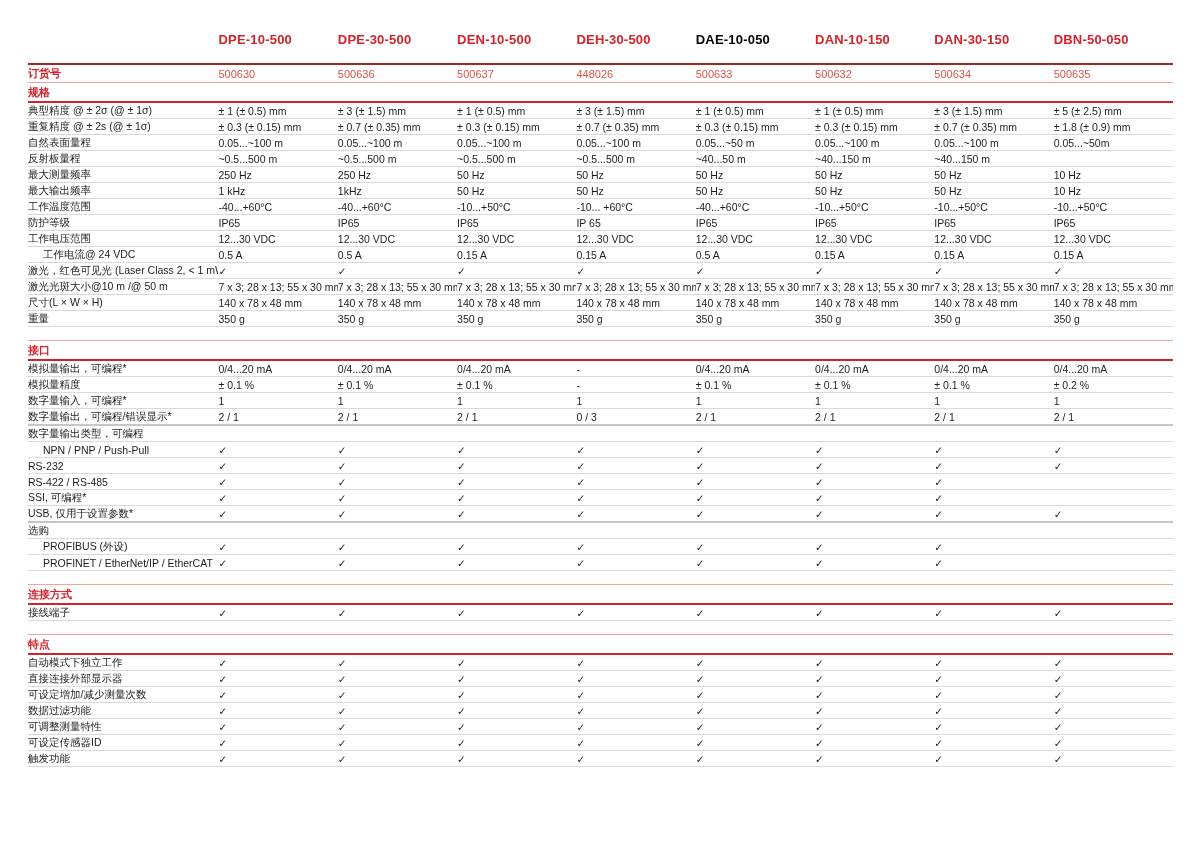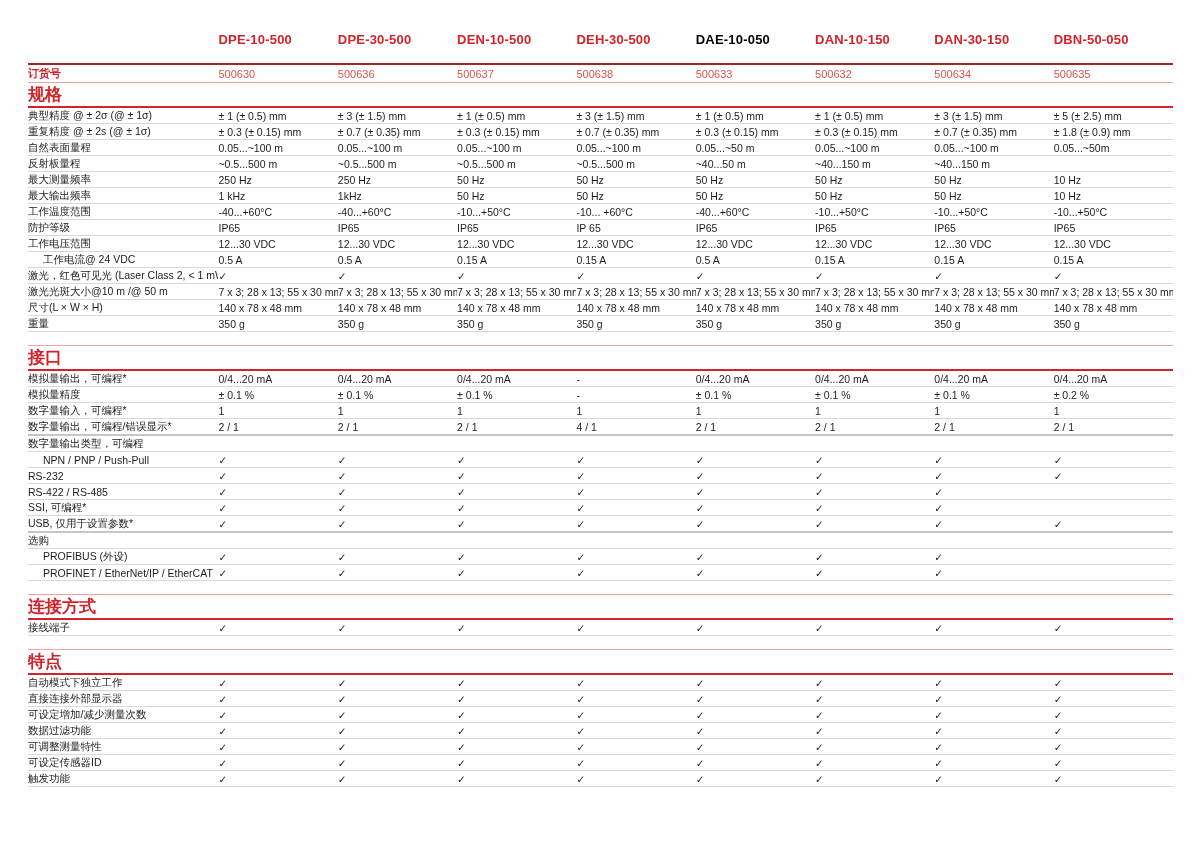--- a/index.html
+++ b/index.html
@@ -22,21 +22,21 @@
   }
   
   tr.order-row th,tr.order-row td{
     height:17px;font-size:11px;
     border-top:2px solid #a72622;
     border-bottom:1px solid #eea69f;
   }
   tr.order-row th{font-weight:bold;}
   
   tr.section-row td{
-    height:18px;font-size:17px;font-weight:bold;
+    height:18px;font-size:11px;font-weight:bold;
     border-top:1px solid #eea69f;
     border-bottom:2px solid #d2232a;
   }
   
   tr.spacer-row td{height:13px;border:none;}
   
   tr.data-row th,tr.data-row td{
     height:15px;font-size:10.5px;
     border-bottom:1px solid #d9d9d9;
     color:#1d1d1b;
@@ -71,21 +71,21 @@
           <th style="color: #000000; margin-left: 15px;">DAE-10-050</th>
           <th style="color: rgb(210, 35, 42);">DAN-10-150</th>
           <th style="color: rgb(210, 35, 42);">DAN-30-150</th>
           <th style="color: rgb(210, 35, 42);">DBN-50-050</th>
         </tr>
         <tr class="order-row">
           <th style="color: rgb(210, 35, 42);">订货号</th>
           <td style="color: rgb(217, 84, 77);">500630</td>
           <td style="color: rgb(217, 84, 77);">500636</td>
           <td style="color: rgb(217, 84, 77);">500637</td>
-          <td style="color: rgb(217, 84, 77);">500638</td>
+          <td style="color: rgb(217, 84, 77);">448026</td>
           <td style="color: rgb(217, 84, 77); margin-left: 48px;">500633</td>
           <td style="color: rgb(217, 84, 77);">500632</td>
           <td style="color: rgb(217, 84, 77);">500634</td>
           <td style="color: rgb(217, 84, 77);">500635</td>
         </tr>
       </thead>
     <tbody>
         <tr class="section-row">
           <td colspan="9" style="color: rgb(210, 35, 42);">规格</td>
         </tr>
@@ -280,21 +280,21 @@
           <td>1</td>
           <td>1</td>
           <td>1</td>
           <td>1</td>
         </tr>
         <tr class="data-row">
           <th>数字量输出，可编程/错误显示*</th>
           <td>2 / 1</td>
           <td>2 / 1</td>
           <td>2 / 1</td>
-          <td>4 / 1</td>
+          <td>0 / 3</td>
           <td>2 / 1</td>
           <td>2 / 1</td>
           <td>2 / 1</td>
           <td>2 / 1</td>
         </tr>
         <tr class="data-row subhead-row">
           <th>数字量输出类型，可编程</th>
           <td></td>
           <td></td>
           <td></td>

